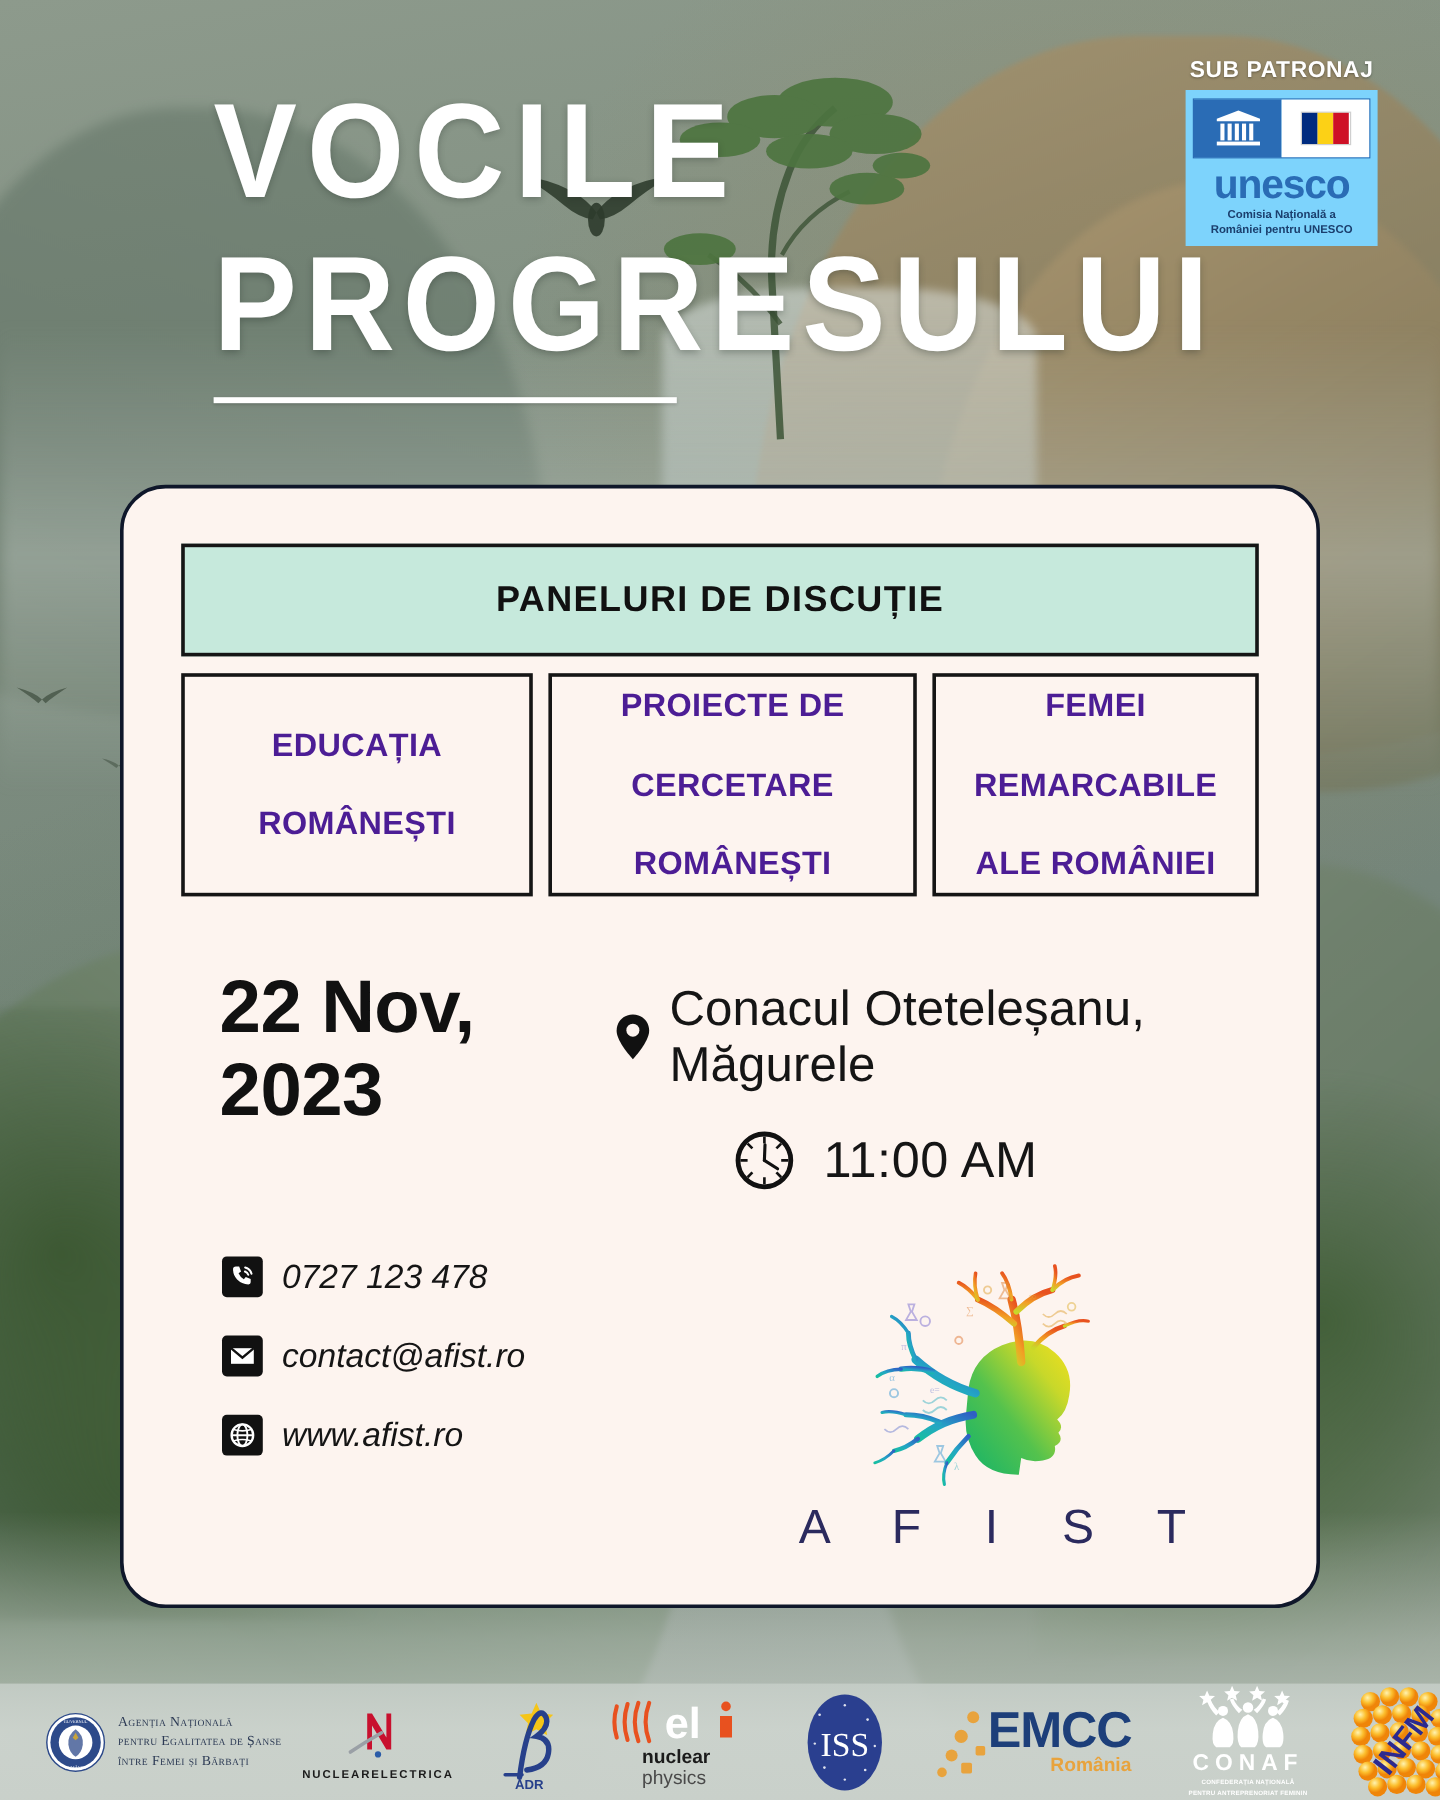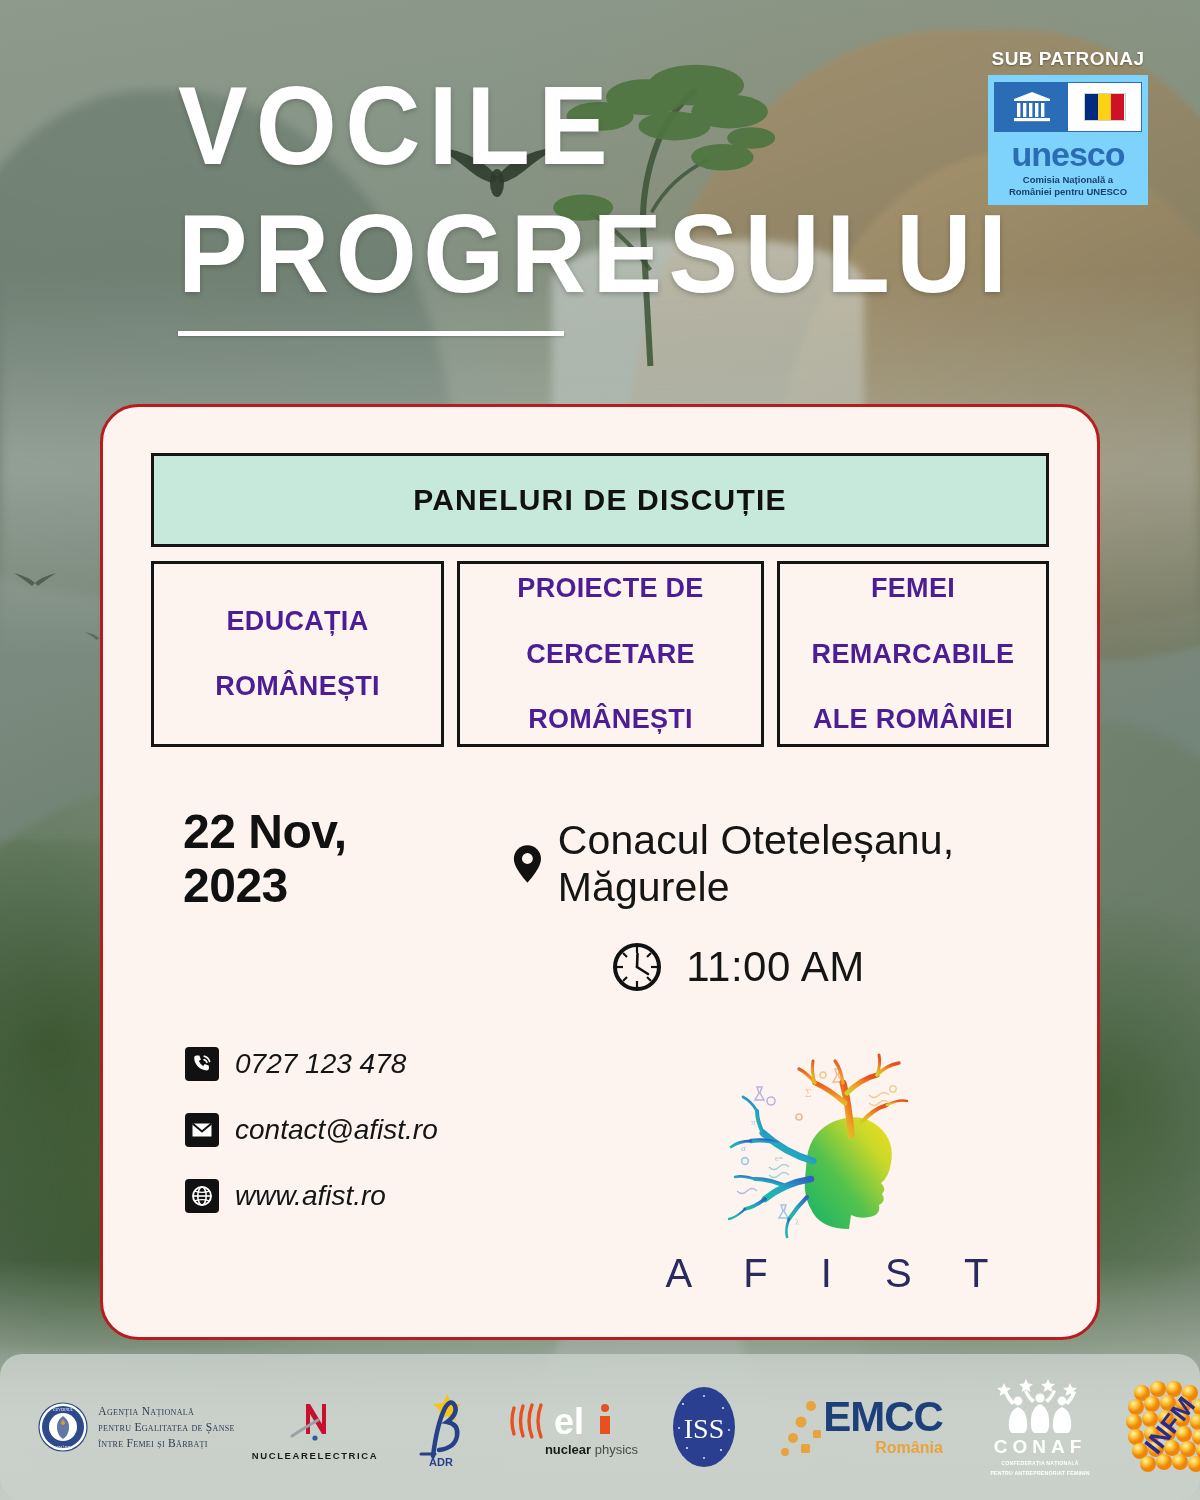--- a/index.html
+++ b/index.html
@@ -194,21 +194,21 @@
     background: #ffffff;
     box-shadow: 0 1px 3px rgba(0,0,0,.2);
   }
 
   
   #card {
     position: absolute;
     left: 100px; top: 404px;
     width: 1000px; height: 936px;
     background: #fdf4ef;
-    border: 3px solid #b91c1c;
+    border: 3px solid #0f172a;
     border-radius: 38px;
     z-index: 4;
     box-sizing: border-box;
     padding: 46px 48px 0;
   }
 
   .panels-header {
     background: #c6e9dc;
     border: 3px solid #151515;
     height: 94px;
@@ -246,21 +246,21 @@
     display: block;
   }
 
   
   .mid-row {
     display: flex;
     margin-top: 58px;
   }
   .date-col { flex: 0 0 330px; padding-left: 32px; }
   .date-line {
-    font-size: 48px;
+    font-size: 62px;
     font-weight: 700;
     color: #111111;
     line-height: 1.12;
     letter-spacing: -.5px;
   }
   .venue-col { flex: 1 1 auto; padding-top: 12px; }
   .venue-row {
     display: flex; align-items: center; gap: 16px;
   }
   .venue-row span.venue-text {
@@ -315,25 +315,24 @@
     color: #2b2a5e;
     margin-top: 2px;
     padding-left: 21px;
     font-weight: 400;
   }
 
   
   #sponsor-bar {
     position: absolute;
     left: 0; bottom: 0;
-    width: 100%; height: 146px;
+    width: 100%; height: 97px;
     background: linear-gradient(180deg, rgba(198,206,200,.86) 0%, rgba(204,211,205,.93) 40%, rgba(201,208,202,.96) 100%);
     display: flex; 
     z-index: 5;
-    border-radius: 22px;
   }
   .sp {
     display: flex; align-items: center; justify-content: center;
     height: 100%;
   }
   .sp-anes { flex: 0 0 228px; gap: 9px; padding-left: 22px; }
   .anes-text {
     font-family: "Liberation Serif", serif;
     font-size: 11.5px;
     color: #2d3b55;
@@ -342,21 +341,21 @@
     letter-spacing: .3px;
     white-space: nowrap;
   }
   .sp-nuclear { flex: 0 0 130px; flex-direction: column; }
   .nuclear-word {
     font-size: 9.5px; font-weight: 700; color: #1b1b1b;
     letter-spacing: 1.6px; margin-top: 2px;
   }
   .sp-adr { flex: 0 0 120px; }
   .sp-eli { flex: 0 0 148px; flex-direction: column; }
-  .eli-sub { font-size: 13px; color: #4a4a4a; margin-top: -2px; margin-left: 35px; }
+  .eli-sub { font-size: 16px; color: #4a4a4a; margin-top: -2px; margin-left: 35px; }
   .eli-sub b { color: #1b1b1b; font-weight: 700; }
   .sp-iss { flex: 0 0 112px; }
   .sp-emcc { flex: 0 0 200px; }
   .emcc-word {
     font-size: 42px; font-weight: 700; color: #1d3f7a; letter-spacing: -1px; line-height: .95;
   }
   .emcc-sub {
     font-size: 16px; font-weight: 700; color: #e8a33d; text-align: right; margin-top: 2px;
   }
   .sp-conaf { flex: 0 0 160px; flex-direction: column; }

